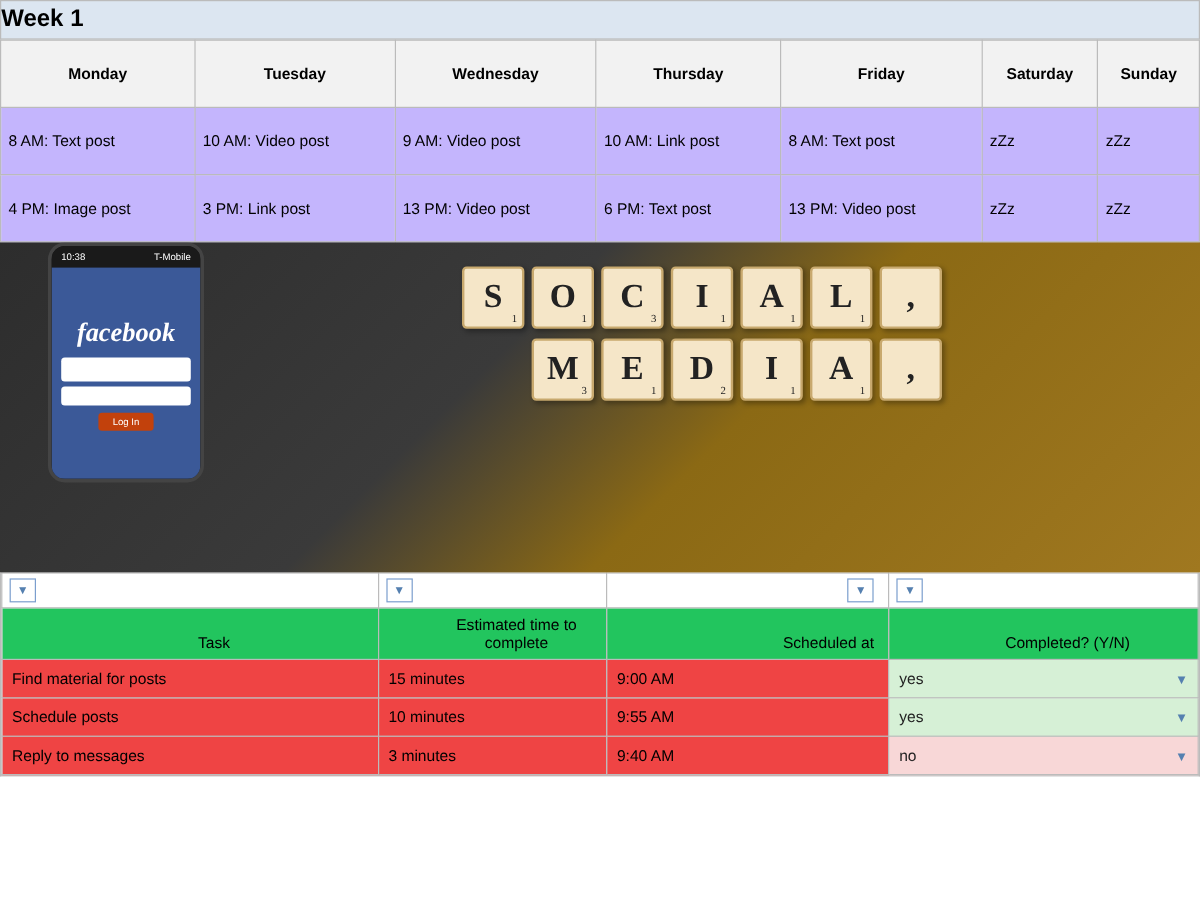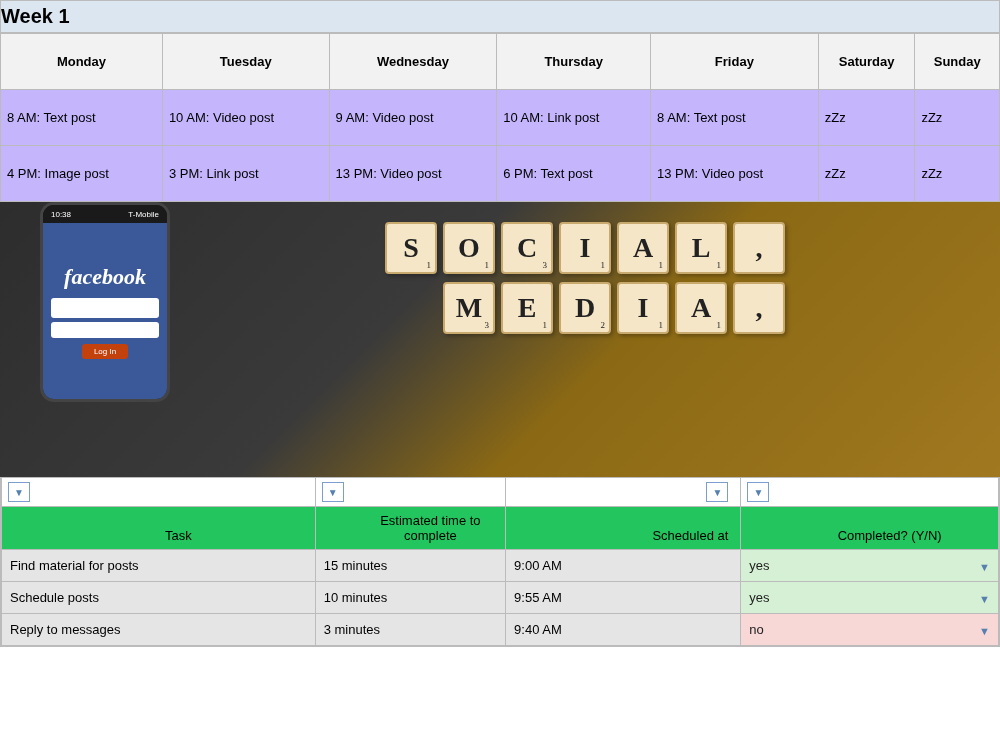--- a/index.html
+++ b/index.html
@@ -198,21 +198,21 @@
       display: inline-flex;
       align-items: center;
       justify-content: center;
       cursor: pointer;
       color: #5580b0;
       font-size: 10px;
     }
 
     .task-data-row td {
       padding: 8px 8px;
-      background: #e5e5e5;
+      background: #ef4444;
     }
     .task-data-row td.col-scheduled {
       text-align: left;
       padding-right: 12px;
       margin-top: 36px;
     }
     .completed-yes {
       background: #d6f0d6 !important;
       color: #222;
     }

